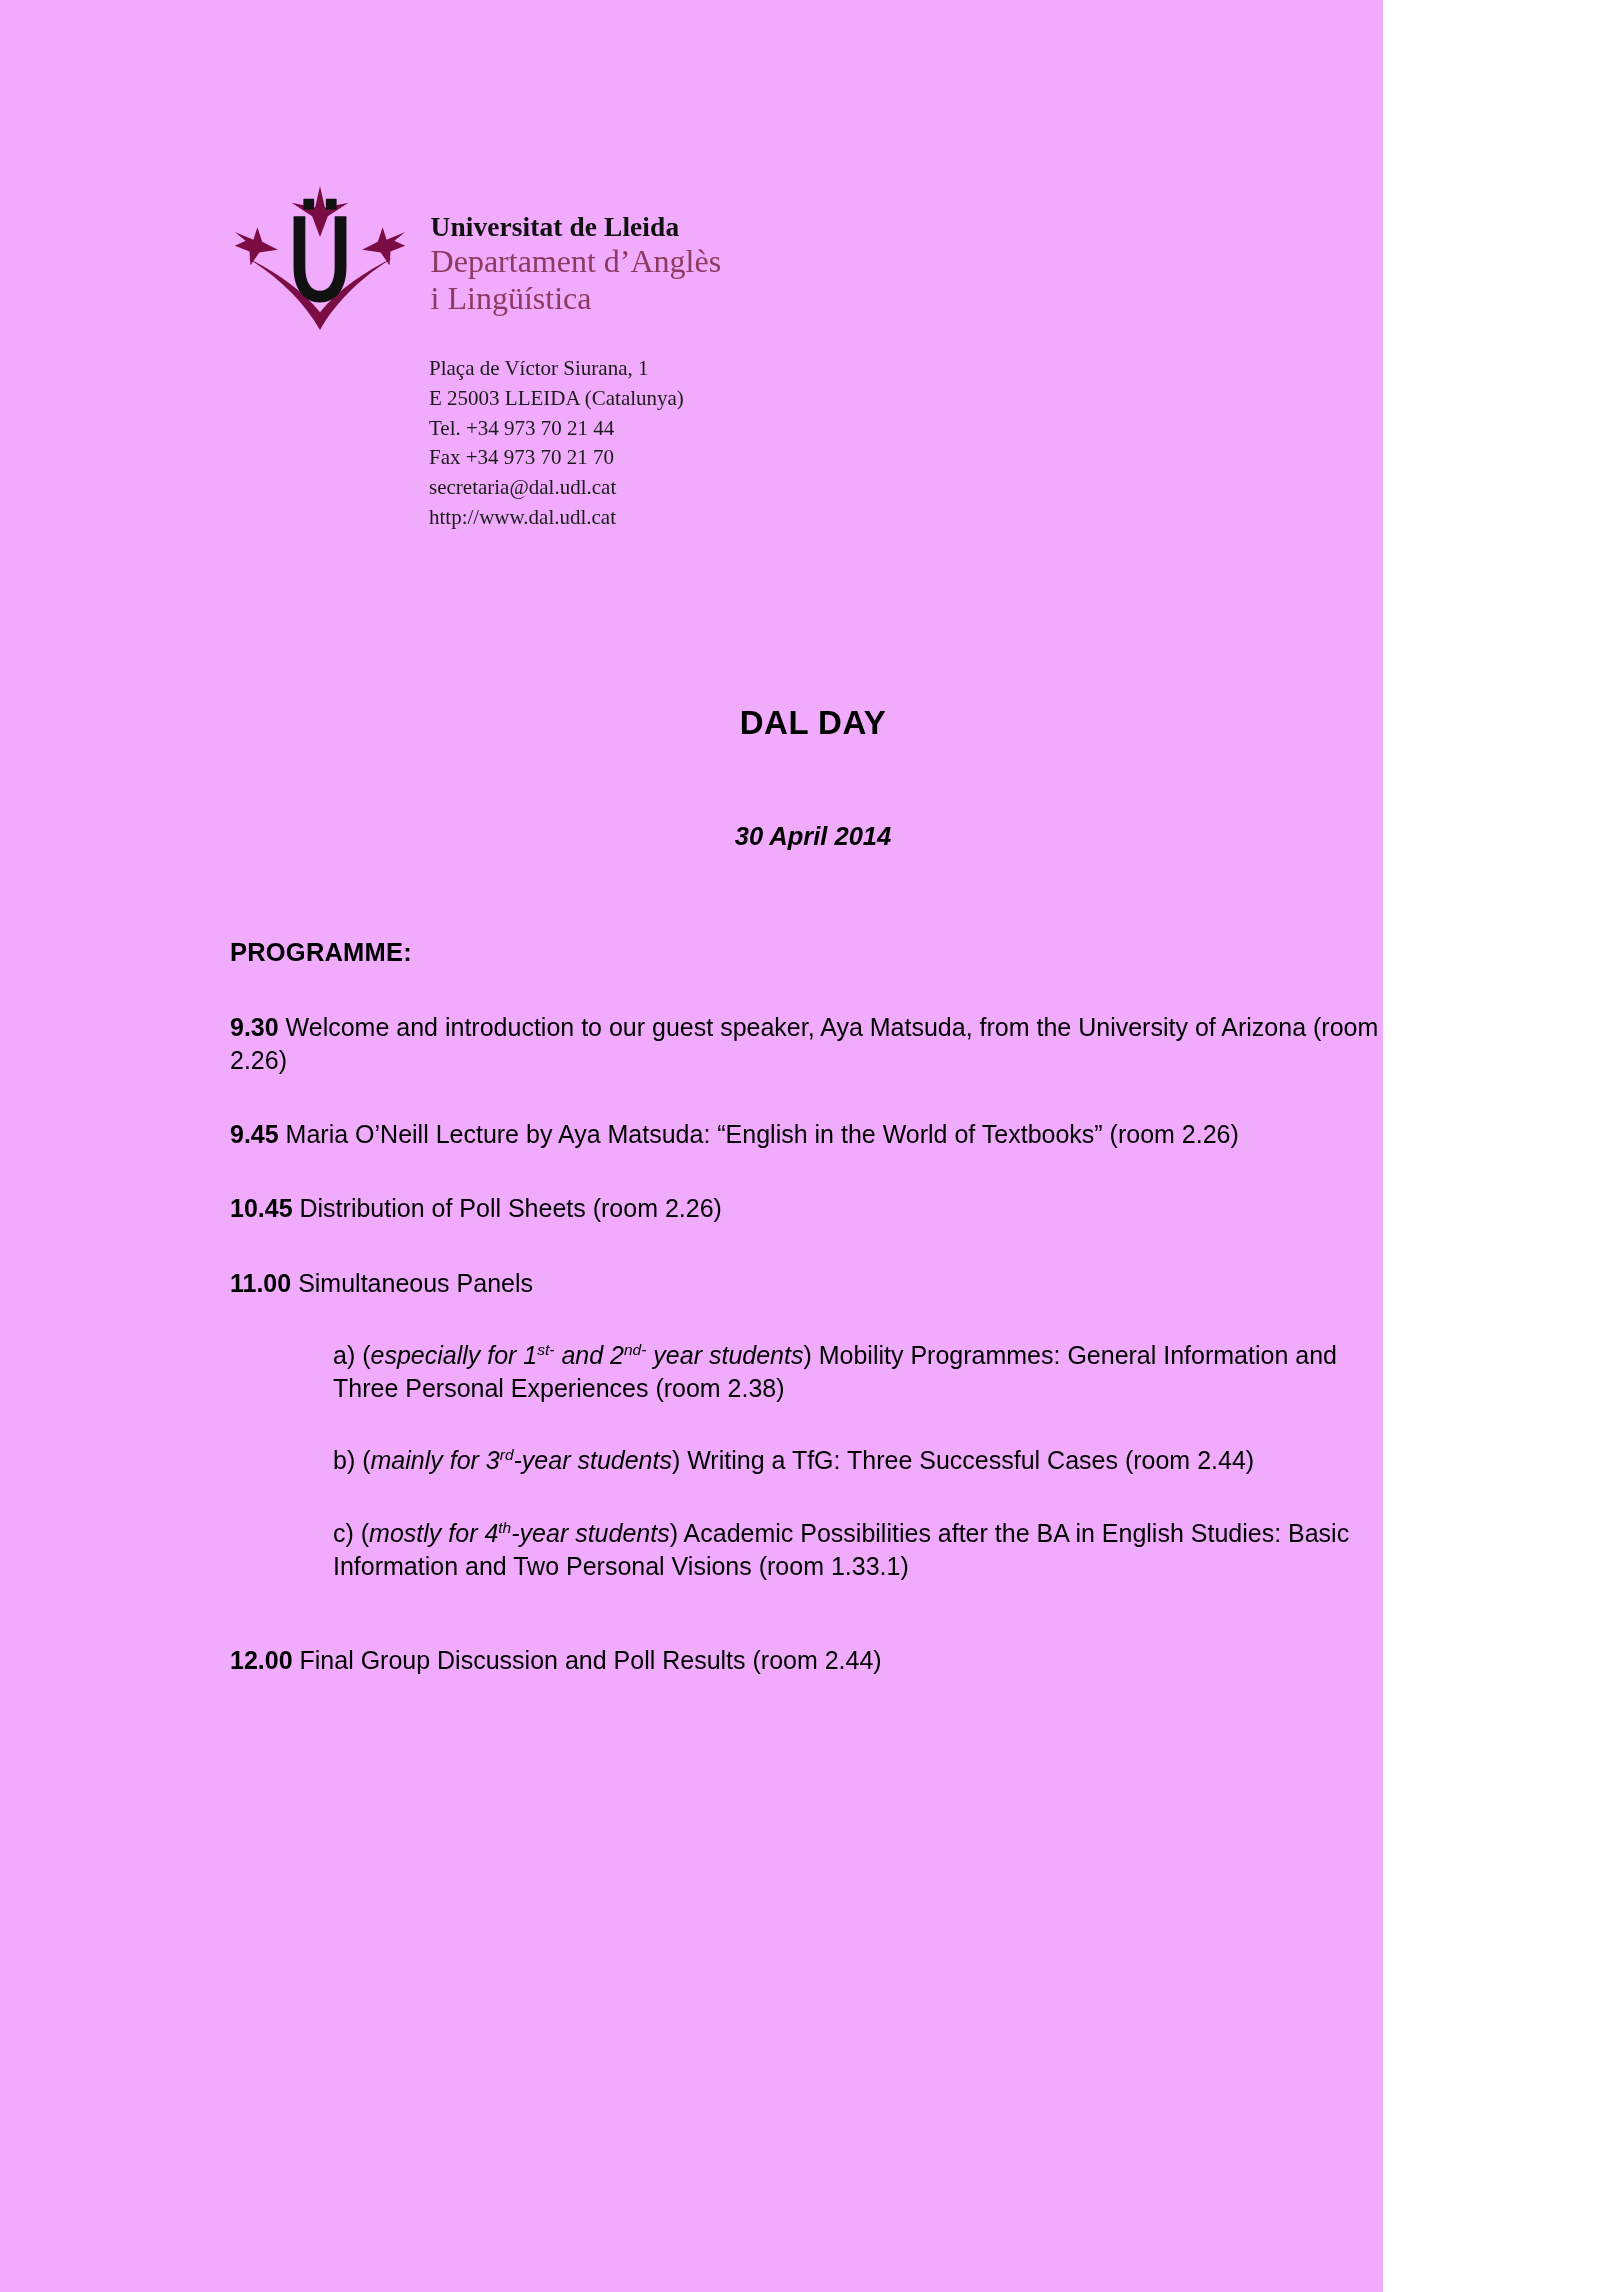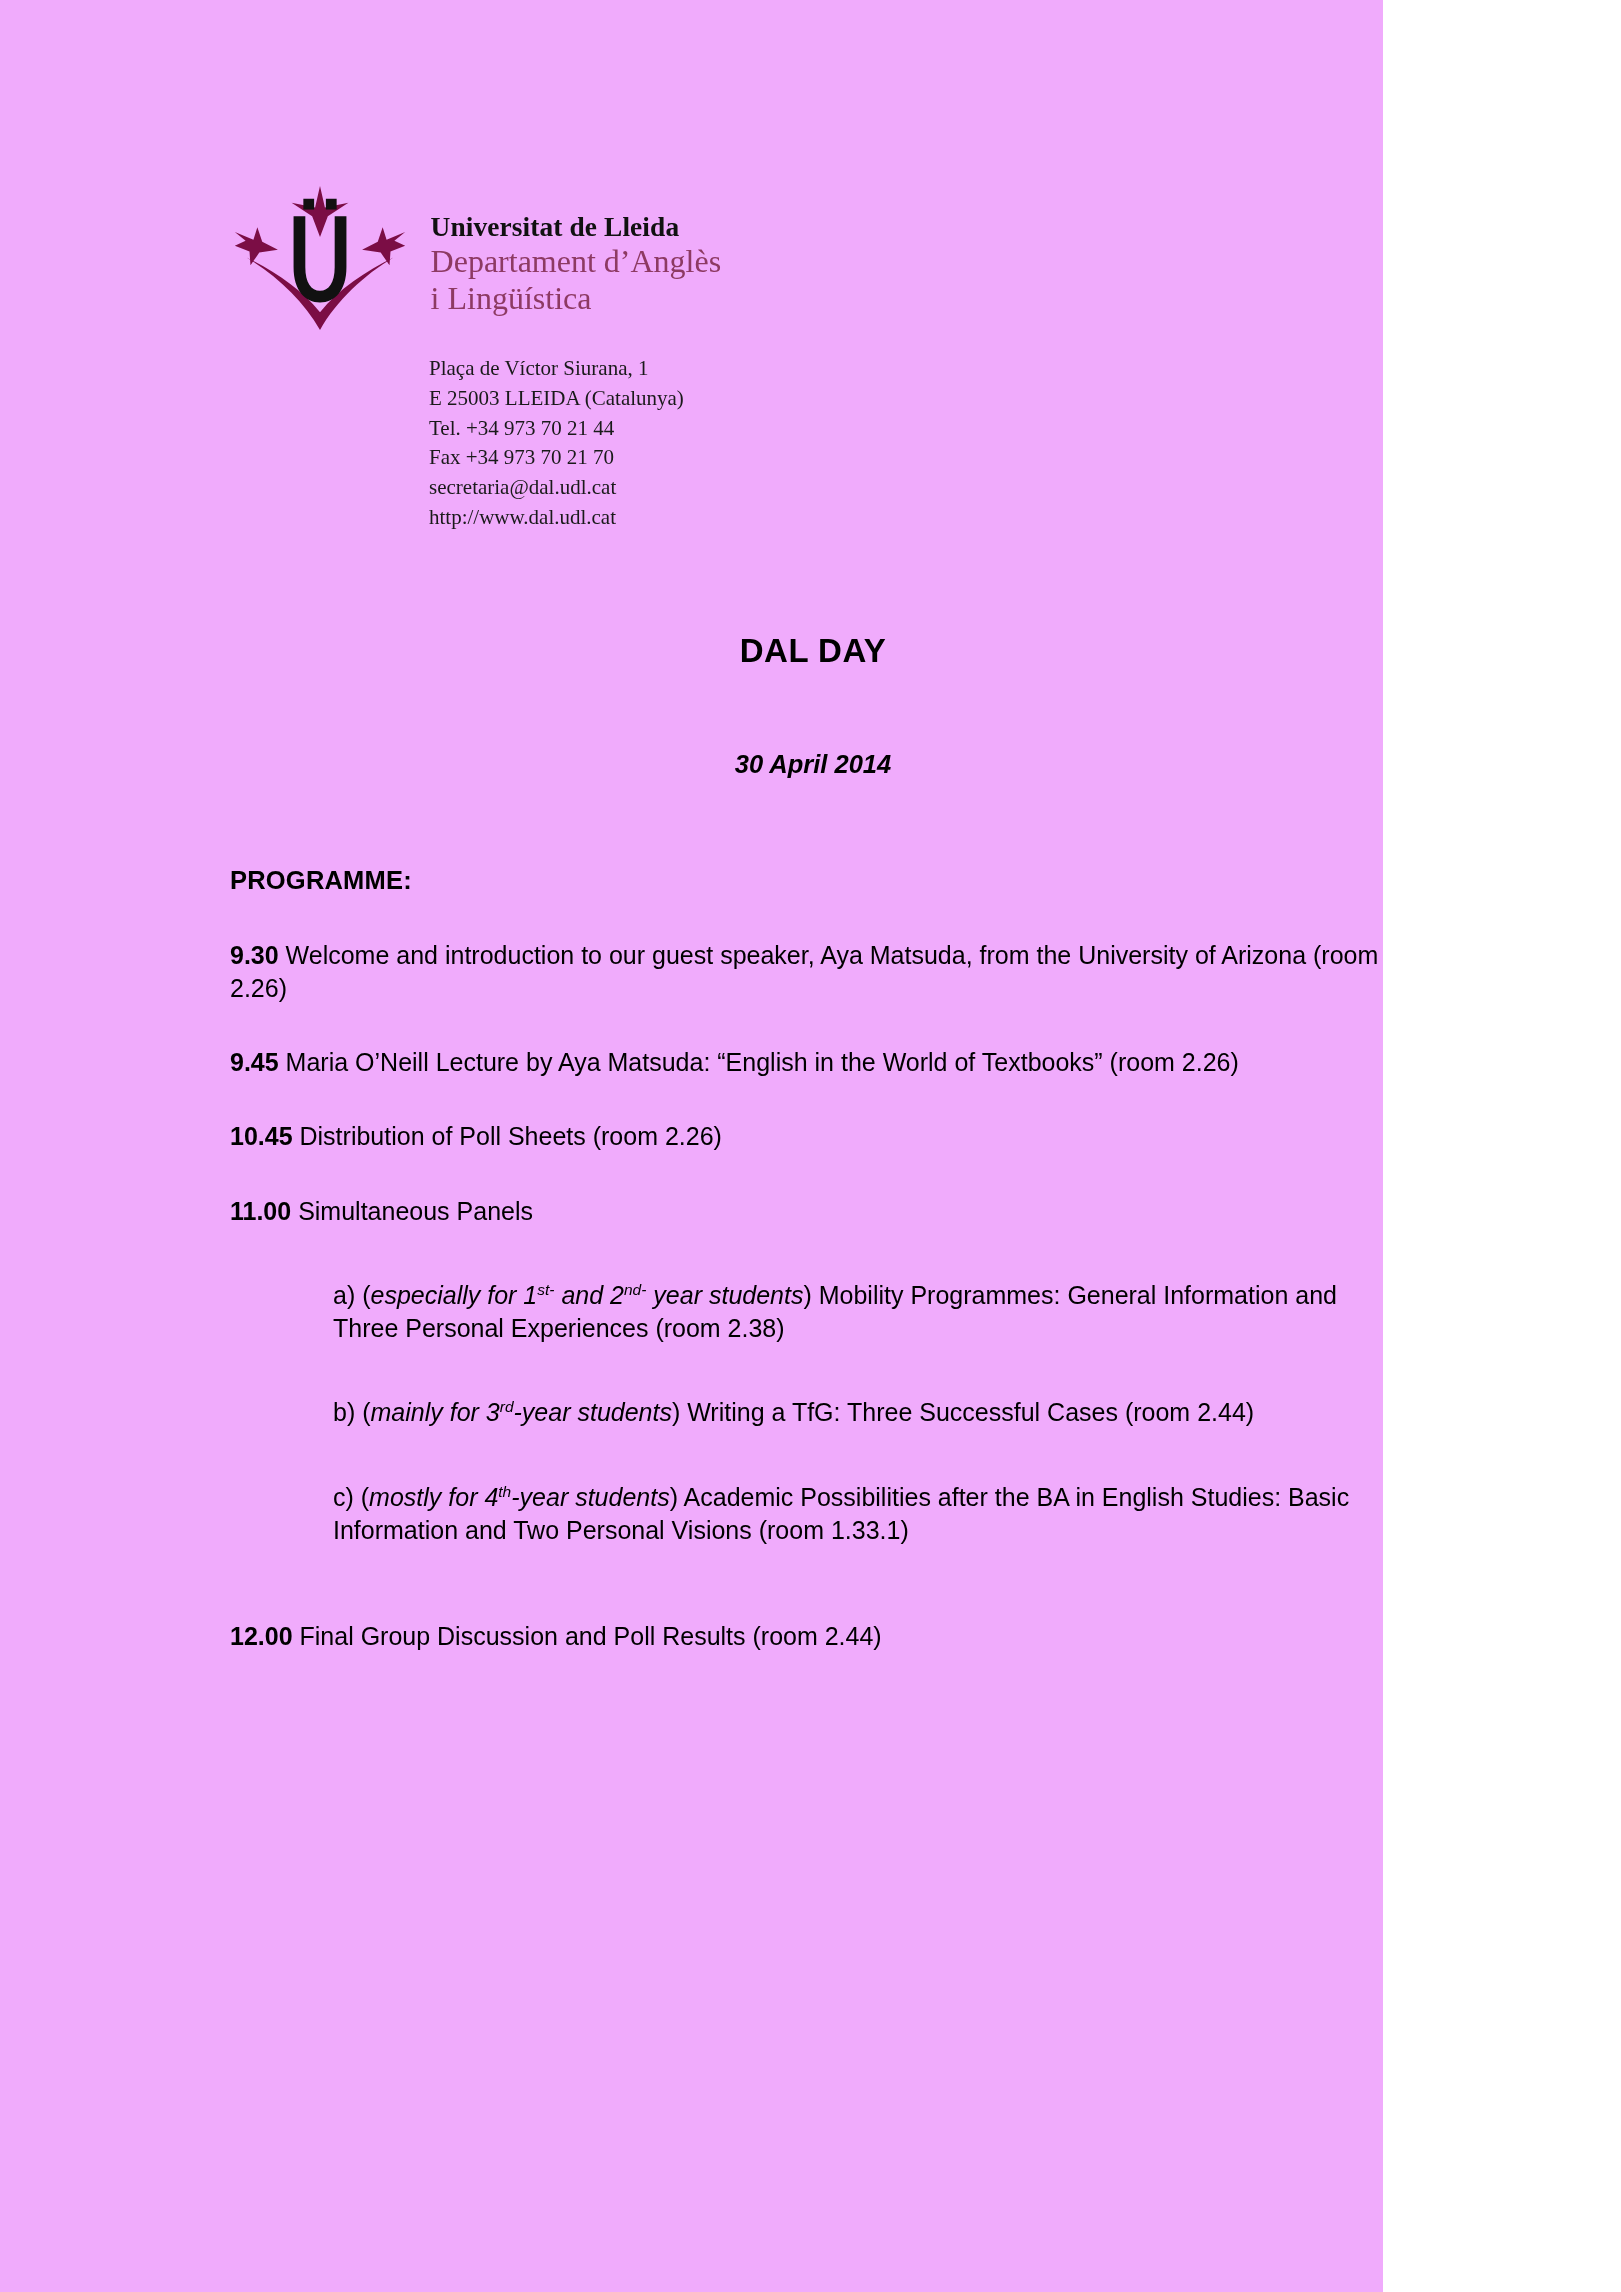--- a/index.html
+++ b/index.html
@@ -71,21 +71,21 @@
     font-size: 21px;
     line-height: 1.42;
     color: #1a1a1a;
   }
   .address div { white-space: nowrap; }
 
   
   .content {
     position: absolute;
     left: 230px;
-    top: 629px;
+    top: 701px;
     width: 1166px;
     font-family: "Liberation Sans", sans-serif;
     font-size: 25px;
     line-height: 1.33;
     color: #000000;
   }
 
   .doc-title {
     text-align: center;
     font-size: 33px;
@@ -112,21 +112,21 @@
   .entry {
     margin: 0;
     padding-top: 41px;
     text-align: left;
   }
   .entry .time {
     font-weight: bold;
   }
 
   .subentry {
-    margin: 12px;
+    margin: 0;
     margin-left: 103px;
     padding-top: 39px;
     text-align: left;
   }
   .subentry em,
   .entry em {
     font-style: italic;
   }
   sup {
     font-size: 0.62em;

